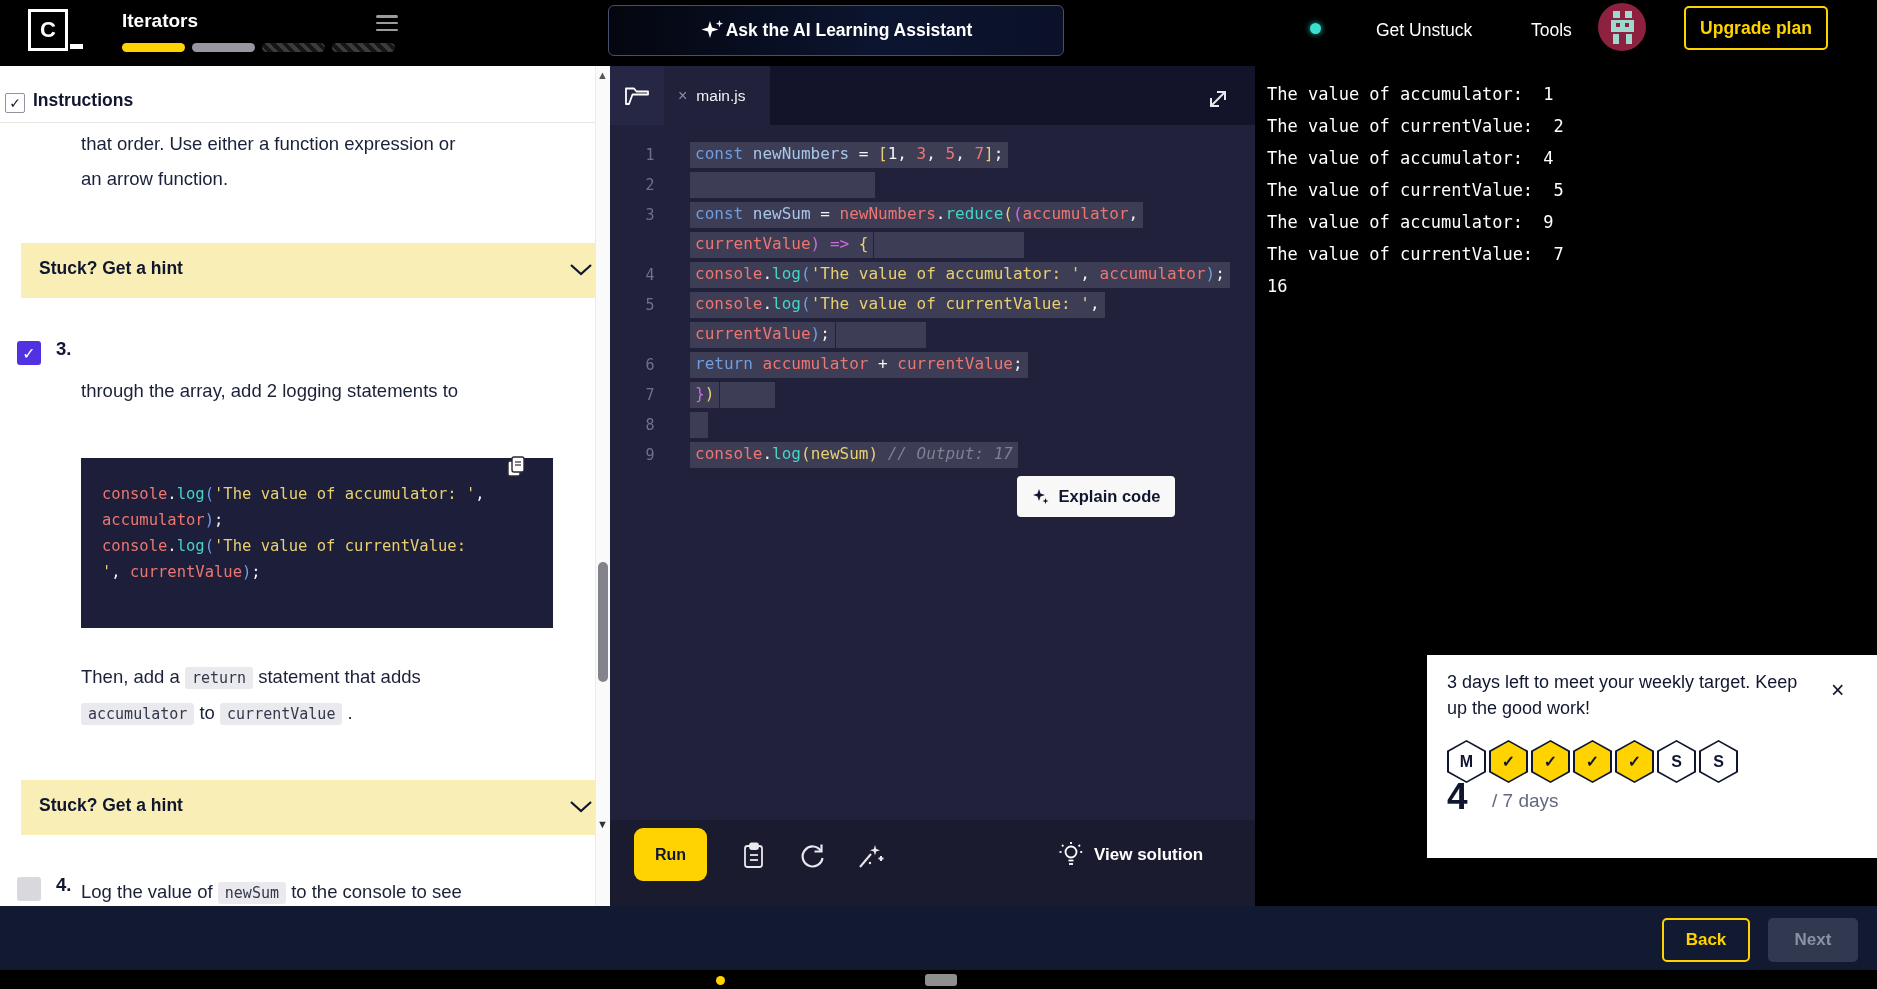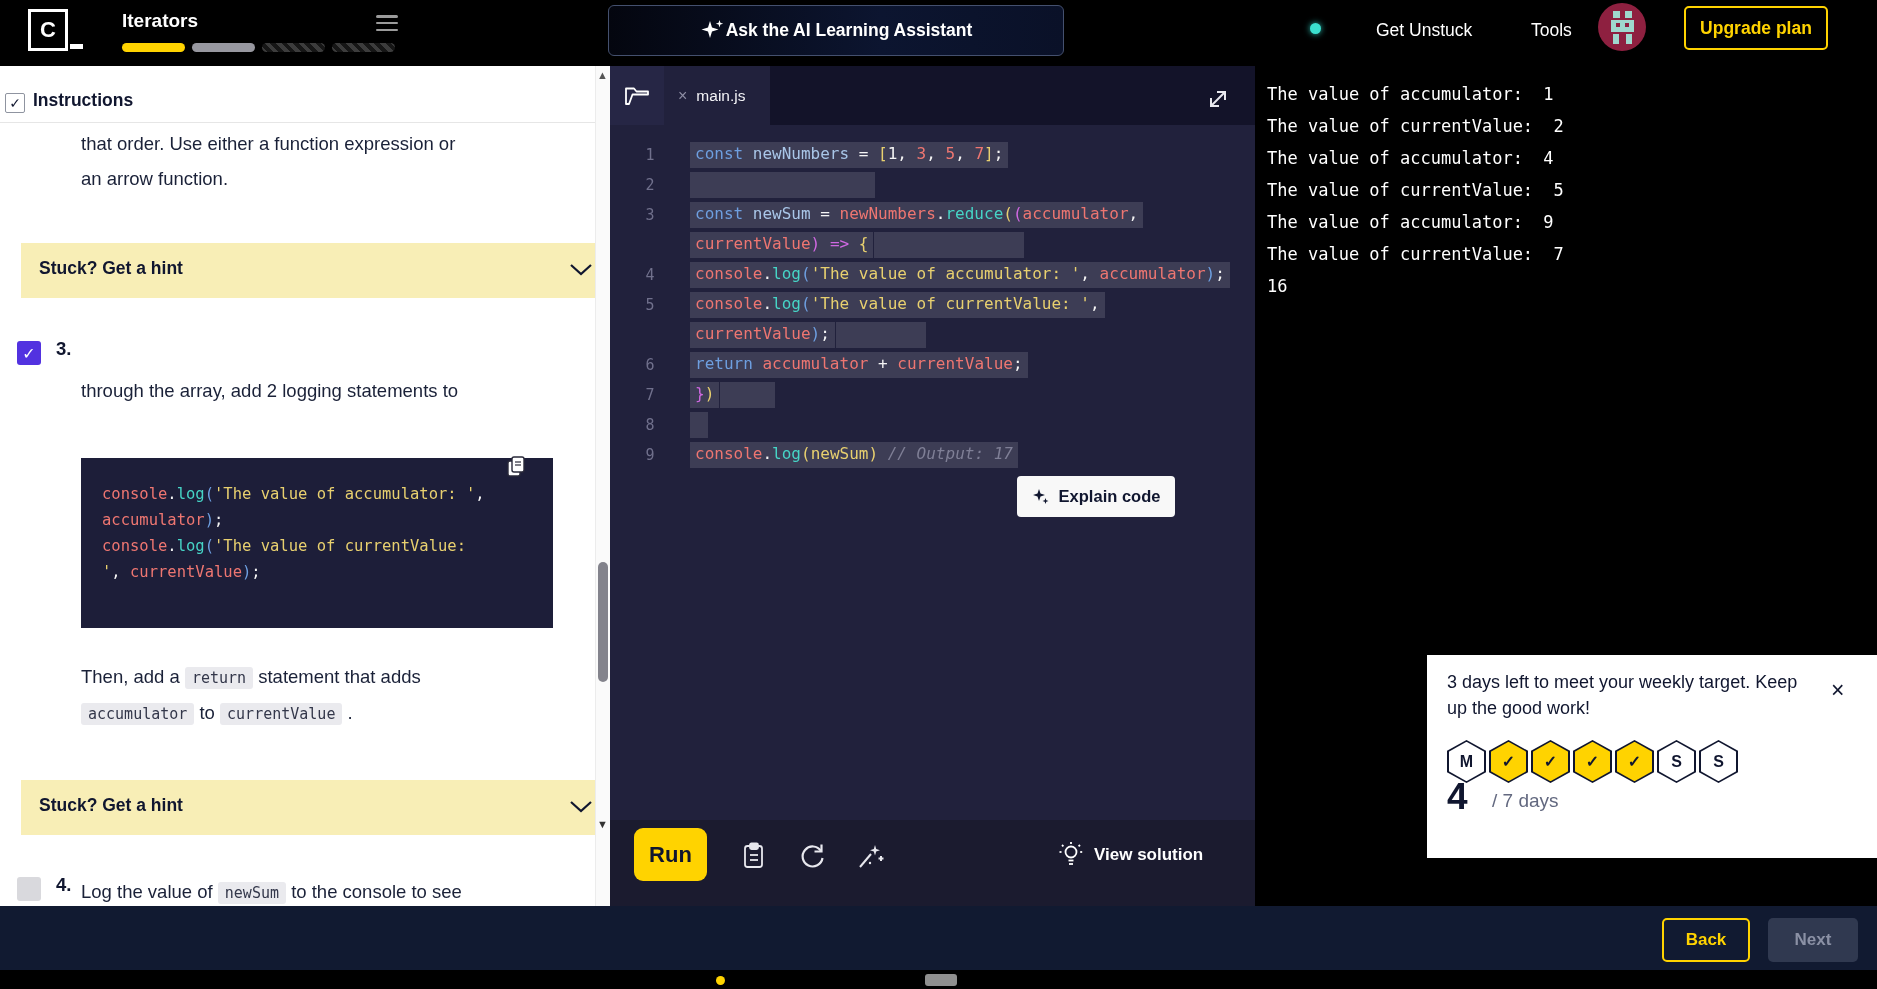--- a/index.html
+++ b/index.html
@@ -71,21 +71,21 @@
   .trail.t150{width:150px;} .trail.t90{width:90px;} .trail.t55{width:55px;}
   .chl.w175{width:175px;} .chl.w18{width:18px;padding:2px 0;}
   .tk-kw{color:#6e9fe0;} .tk-id{color:#a9c6e8;} .tk-vr{color:#ee7671;}
   .tk-fn{color:#46d4c6;} .tk-st{color:#e8d06f;} .tk-br{color:#e8d06f;}
   .tk-mg{color:#cf68e1;} .tk-bl{color:#6e9fe0;} .tk-wh{color:#f5f5f5;}
   .tk-cm{color:#7f7f96;font-style:italic;} .tk-nm{color:#ee7671;}
   #explain-btn{left:1017px;top:476px;width:158px;height:41px;background:#f8f8f8;border-radius:4px;
                display:flex;align-items:center;justify-content:center;gap:9px;font-size:16.5px;font-weight:bold;color:#10162f;cursor:pointer;}
   #editor-footer{left:610px;top:820px;width:645px;height:86px;background:#1b1b2f;}
   #run-btn{left:634px;top:828px;width:73px;height:53px;background:#ffd300;border-radius:9px;border:none;
-           font-family:"Liberation Sans",sans-serif;font-size:22px;font-weight:bold;color:#10162f;cursor:pointer;}
+           font-family:"Liberation Sans",sans-serif;font-size:16px;font-weight:bold;color:#10162f;cursor:pointer;}
   .ftr-icon{position:absolute;top:841px;cursor:pointer;}
   #view-solution{left:1058px;top:841px;display:flex;align-items:center;gap:10px;color:#fff;font-size:17px;font-weight:bold;cursor:pointer;}
 
   
   #terminal{left:1255px;top:66px;width:622px;height:840px;background:#000;}
   .tline{position:absolute;left:12px;color:#fff;font-family:"DejaVu Sans Mono",monospace;font-size:17px;white-space:pre;}
 
   
   #toast{left:1427px;top:655px;width:450px;height:203px;background:#fff;box-shadow:0 2px 10px rgba(0,0,0,.5);}
   #toast-close{left:1831px;top:679px;font-size:23px;color:#10162f;cursor:pointer;line-height:1;}

